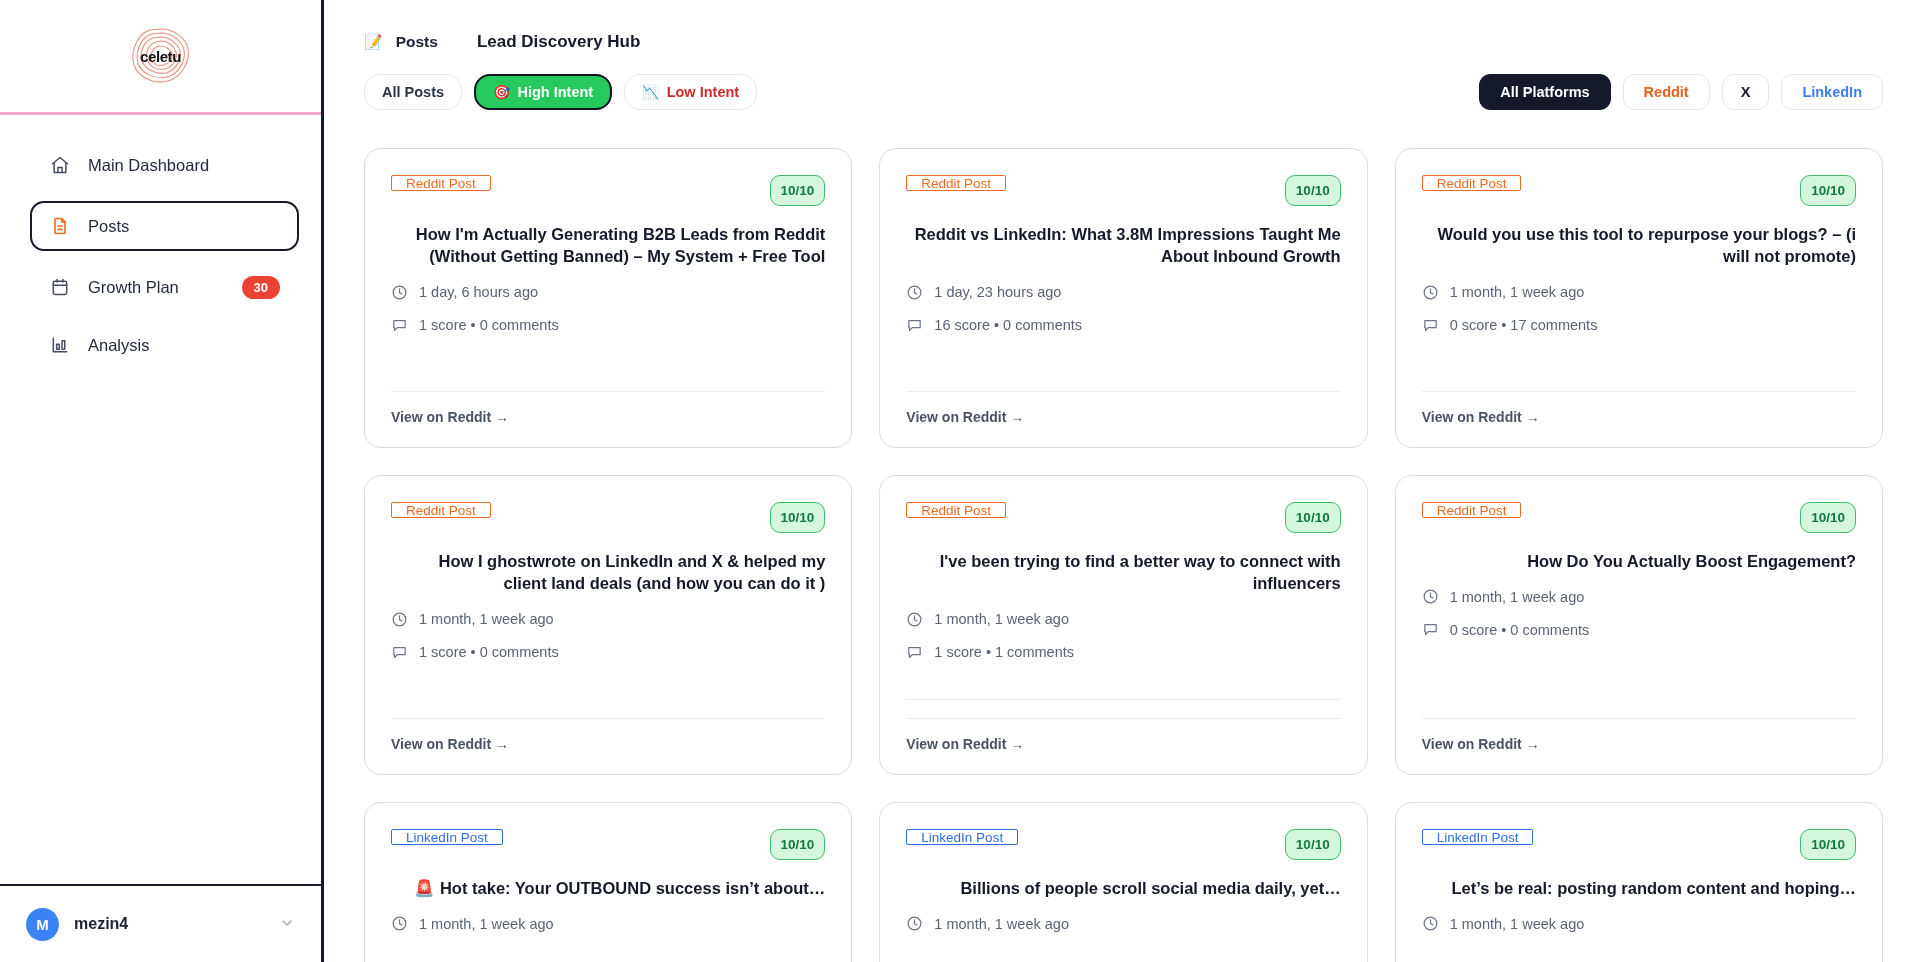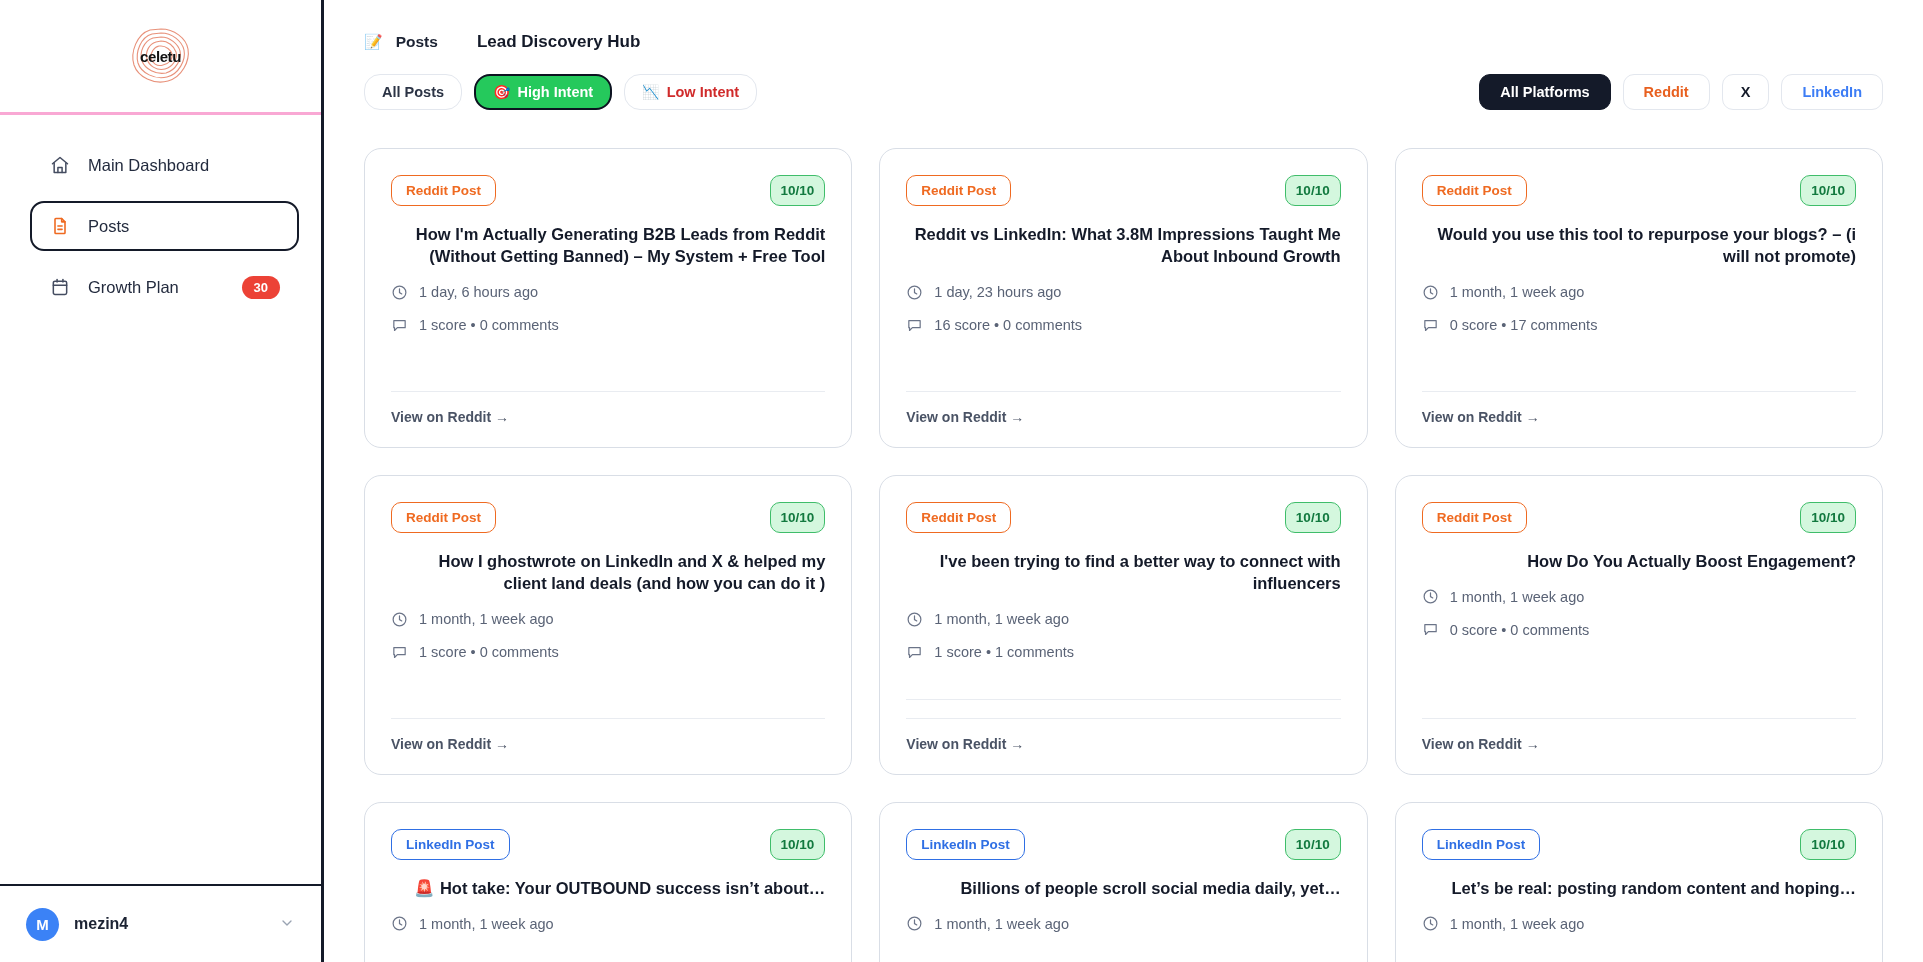--- a/index.html
+++ b/index.html
@@ -121,23 +121,23 @@
     background: #ffffff;
     border: 1.5px solid #d9dee6;
     border-radius: 17px;
     padding: 26px 26px 22px 26px;
     display: flex; flex-direction: column;
     min-height: 300px;
   }
   .card-head { display: flex; align-items: flex-start; justify-content: space-between; }
   .tag {
     display: inline-flex; align-items: center;
-    height: 31px; padding: 0 14px;
-    border-radius: 10px;
-    font-size: 13.5px; font-weight: 700;
+    height: 16px; padding: 0 14px;
+    border-radius: 2px;
+    font-size: 13.5px; font-weight: 400;
   }
   .tag.reddit { border: 1.7px solid #ef6a21; color: #ef6a21; }
   .tag.linkedin { border: 1.7px solid #2f6fe4; color: #2f6fe4; }
   .score {
     display: inline-flex; align-items: center; justify-content: center;
     height: 31px; min-width: 53px; padding: 0 10px;
     border-radius: 10px;
     background: #d4f7de; border: 1.5px solid #3fbd6a; color: #12793f;
     font-size: 13.5px; font-weight: 700;
   }
@@ -212,20 +212,30 @@
               <rect x="4" y="5" width="16" height="16" rx="2"></rect>
               <path d="M4 10h16"></path>
               <path d="M8.5 3v3"></path>
               <path d="M15.5 3v3"></path>
             </svg>
         </span>
         <span class="nav-label">Growth Plan</span>
         <span class="nav-badge">30</span>
       </div>
 
+      <div class="nav-item">
+        <span class="nav-icon">
+          <svg width="20" height="20" viewBox="0 0 24 24" fill="none" stroke="#444c60" stroke-width="1.8" stroke-linecap="round" stroke-linejoin="round">
+              <path d="M4 4v16h16"></path>
+              <rect x="8" y="11" width="3.2" height="6"></rect>
+              <rect x="14.5" y="7" width="3.2" height="10"></rect>
+            </svg>
+        </span>
+        <span class="nav-label">Analysis</span>
+      </div>
     </nav>
 
     <div class="sidebar-footer">
       <span class="avatar">M</span>
       <span class="user-name">mezin4</span>
       <span class="chev">
         <svg width="16" height="16" viewBox="0 0 24 24" fill="none" stroke="#9aa3b2" stroke-width="2" stroke-linecap="round" stroke-linejoin="round">
             <path d="M6 9l6 6 6-6"></path>
           </svg>
       </span>

